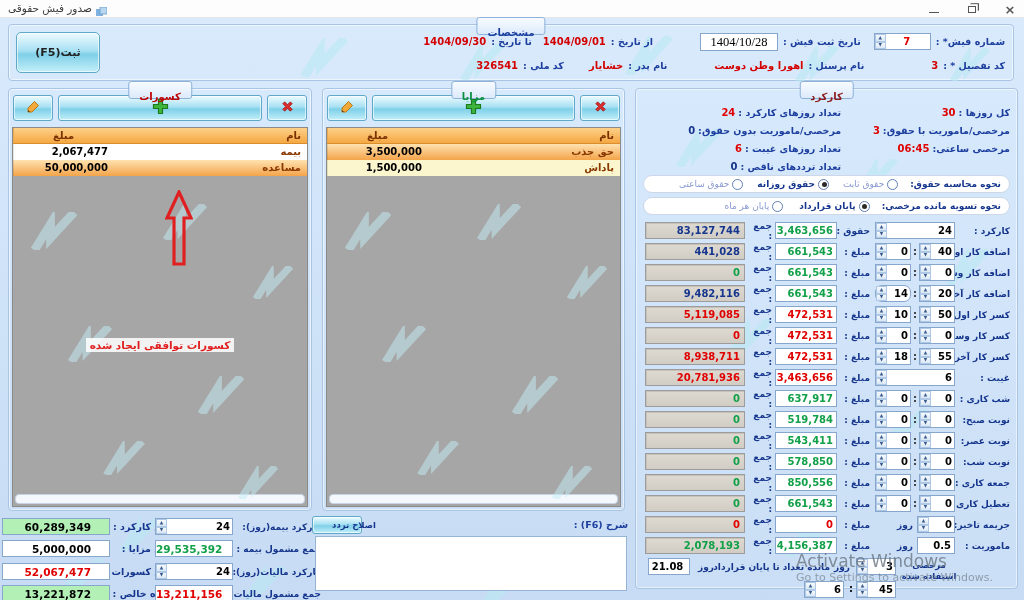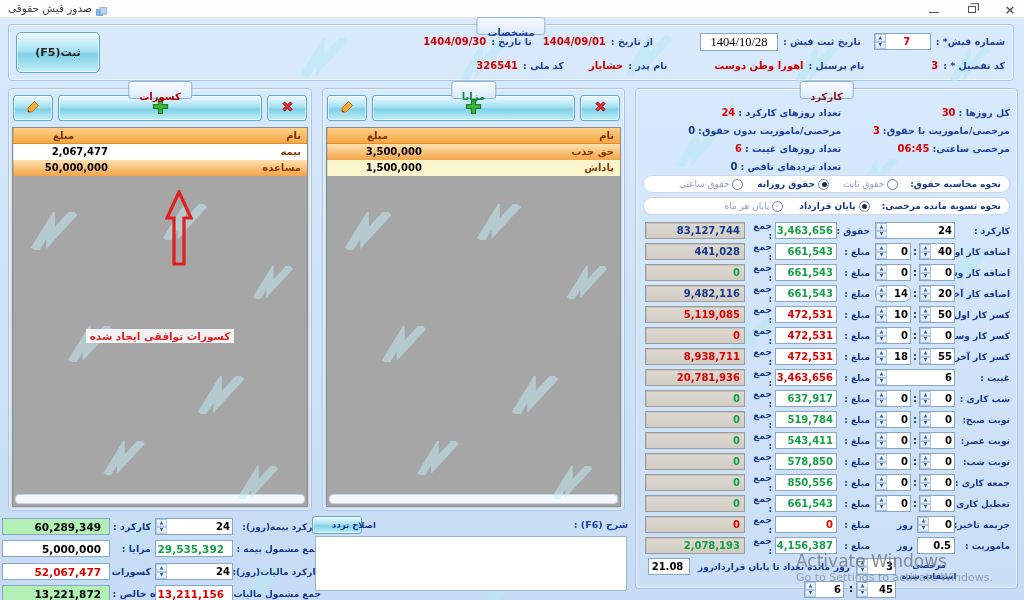--- a/index.html
+++ b/index.html
@@ -57,21 +57,21 @@
   .g-row{height:16px;display:flex;background:#fff;}
   .g-row.alt{background:#fbf6cd;}
   .g-row.sel{background:linear-gradient(#ffe2b0,#f4a44a);}
   .g-name{flex:1;text-align:right;padding:0 6px;color:#8a3800;font-weight:bold;font-size:10px;line-height:16px;white-space:nowrap;}
   .g-amt{width:100px;text-align:right;padding:0 5px;font-weight:bold;font-size:10px;line-height:16px;color:#000;direction:ltr;border-left:1px solid rgba(0,0,0,.10);}
   .g-head .g-name{color:#7a3000;} .g-head .g-amt{text-align:center;color:#7a3000;border-left:1px solid #eaa84e;}
   .g-fill{flex:1;position:relative;}
   .g-scroll{height:10px;background:#f4f8fc;border:1px solid #c6d4e6;border-radius:4px;margin:2px;}
 
   .annot-arrow{position:absolute;left:152px;top:14px;z-index:2;}
-  .annot-text{position:absolute;left:0;right:0;top:149px;text-align:center;z-index:2;}
+  .annot-text{position:absolute;left:0;right:0;top:158px;text-align:center;z-index:2;}
   .annot-text span{color:#e02020;font-weight:bold;font-size:10.5px;background:rgba(255,255,255,.85);padding:1px 4px;}
 
   
   .panel-body{position:absolute;inset:4px 7px 4px 7px;z-index:1;}
   .info-grid{margin-top:8px;display:grid;grid-template-columns:46% 54%;row-gap:2px;}
   .info-cell{height:16px;white-space:nowrap;}
   .info-cell .lbl{font-size:9.5px;}
   .info-cell .ival{font-weight:bold;font-size:10px;margin-right:3px;}
   .radio-bar{margin-top:4px;height:18px;background:#fff;border:1px solid #ccd8ea;border-radius:9px;display:flex;align-items:center;padding:0 8px;gap:12px;white-space:nowrap;}
   .radio-bar .glabel{color:#16368e;font-weight:bold;font-size:9px;}
@@ -94,21 +94,21 @@
 
   .leave-block{position:relative;height:46px;margin-top:2px;}
   .lv{position:absolute;}
   .lv-label{right:52px;top:2px;width:58px;font-size:8.5px;color:#16368e;font-weight:bold;text-align:center;line-height:1.25;}
   .lv-remain{font-size:9px;color:#16368e;font-weight:bold;white-space:nowrap;}
 
   
   .t-row{position:absolute;display:flex;align-items:center;gap:4px;height:17px;z-index:2;}
   .t-label{color:#16368e;font-weight:bold;font-size:9.5px;white-space:nowrap;width:60px;}
   .t-label.wide{width:84px;font-size:9px;}
-  .t-box{width:108px;height:17px;border:1px solid #86a6cc;background:#fff;font-weight:bold;font-size:10.5px;text-align:right;padding:2px 8px 0 0;direction:ltr;white-space:nowrap;}
+  .t-box{width:108px;height:17px;border:1px solid #86a6cc;background:#fff;font-weight:bold;font-size:10.5px;text-align:right;padding:2px 18px 0 0;direction:ltr;white-space:nowrap;}
   .t-box.green-bg{background:#b2f0b6;}
   .fix-btn{position:absolute;left:312px;top:498px;width:50px;height:18px;font-size:8.5px;font-weight:bold;color:#16368e;white-space:nowrap;z-index:2;padding-left:34px;}
   .desc-label{position:absolute;right:396px;top:501px;z-index:2;}
   .desc-area{position:absolute;left:315px;top:518px;width:312px;height:55px;background:#fff;border:1px solid #96b4d4;resize:none;z-index:2;}
   .activate{position:absolute;left:796px;top:533px;direction:ltr;z-index:4;pointer-events:none;}
   .activate .a1{font-size:17px;color:rgba(105,116,128,.78);}
   .activate .a2{font-size:11px;color:rgba(105,116,128,.62);}
 </style>
 </head>
 <body>

